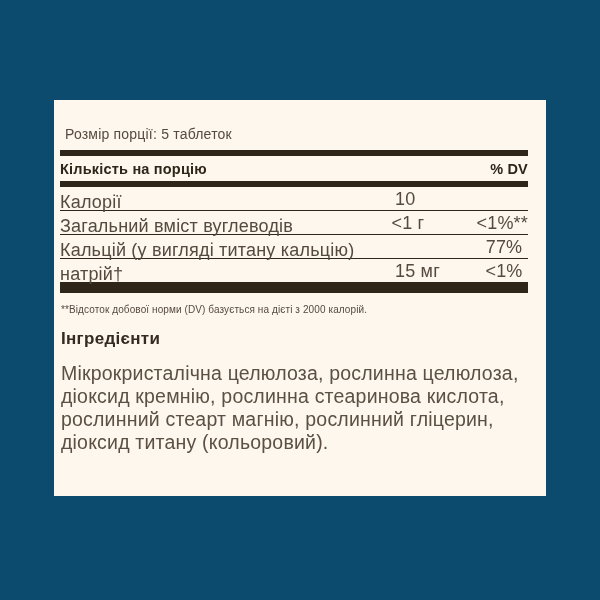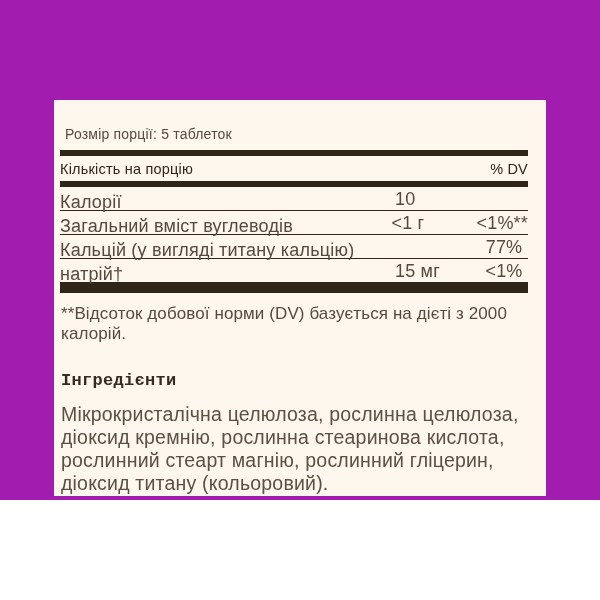--- a/index.html
+++ b/index.html
@@ -2,21 +2,21 @@
 <html><head>
 <meta charset="utf-8">
 <style>
   * { margin: 0; padding: 0; box-sizing: border-box; }
   html, body {
     width: 600px; height: 600px;
     background: #ffffff;
     font-family: "Liberation Sans", sans-serif;
     overflow: hidden;
   }
-  .page { position: relative; width: 600px; height: 500px; background: #a21caf; }
+  .page { position: relative; width: 600px; height: 600px; background: #0c4a6e; }
 
   .label-panel {
     position: absolute;
     left: 54px; top: 100px;
     width: 492px; height: 396px;
     background: #fdf7ee;
     color: #564a3e;
   }
 
   .serving-size {
@@ -32,53 +32,52 @@
   }
   .bar { background: #2f2519; width: 100%; }
   .bar.thick-top { height: 6px; }
   .bar.thick-bottom { height: 10px; }
 
   .t-header {
     display: flex;
     justify-content: space-between;
     align-items: center;
     height: 25px;
-    font-weight: normal;
+    font-weight: bold;
     font-size: 14.5px;
     color: #2f2519;
     letter-spacing: 0.2px;
   }
 
   .t-row {
     display: flex;
     align-items: flex-start;
     height: 24px;
     border-bottom: 1.5px solid #2f2519;
     font-size: 18px;
     letter-spacing: 0.2px;
   }
   .t-row:last-of-type { border-bottom: none; }
   .t-row .cell-label { flex: 1 1 auto; padding-top: 5px; white-space: nowrap; overflow: hidden; }
   .t-row .cell-amount { flex: 0 0 85px; padding-top: 2px; text-align: left; }
   .t-row .cell-dv { flex: 0 0 48px; padding-top: 2px; text-align: center; }
 
   .footnote {
     margin: 11px 0 12px 7px;
-    font-size: 17px;
+    font-size: 10px;
     letter-spacing: 0.1px;
     color: #564a3e;
   }
 
   .ingredients-heading {
-    margin: 27px 0 0 7px;
+    margin: 14px 0 0 7px;
     font-size: 17px;
     font-weight: bold;
     letter-spacing: 0.3px;
     color: #352b20;
-    font-family: Liberation Mono, monospace;
   }
 
   .ingredients-text {
     margin: 13px 0 0 7px;
     width: 470px;
     font-size: 19.5px;
     line-height: 23px;
     letter-spacing: 0.2px;
     color: #5b5043;
   }

